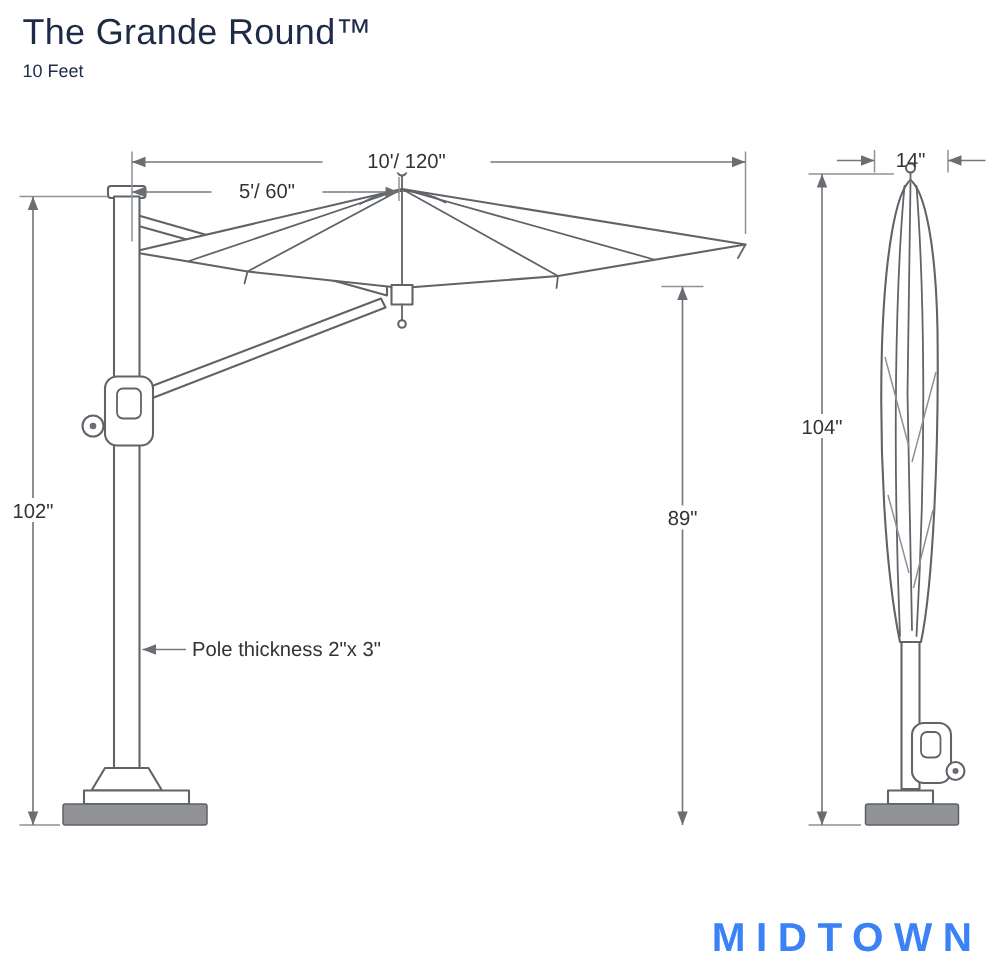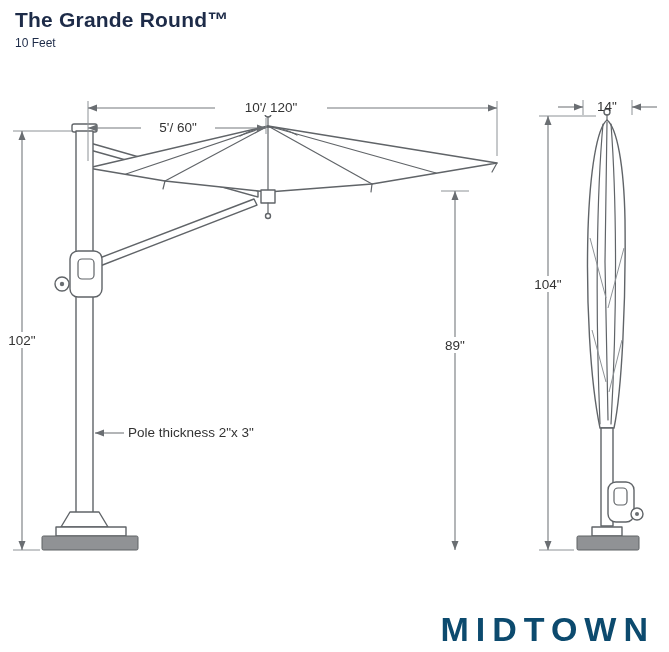--- a/index.html
+++ b/index.html
@@ -1,22 +1,22 @@
 <!DOCTYPE html>
 <html><head>
 <meta charset="utf-8">
 <style>
   * { margin:0; padding:0; box-sizing:border-box; }
   html,body { width:669px; height:652px; background:#ffffff; font-family:"Liberation Sans",sans-serif; }
   .page { position:relative; width:669px; height:652px; background:#fff; overflow:hidden; }
   .header { position:absolute; left:15px; top:8px; color:#1d2b48; }
-  .title { font-size:21px; font-weight:700; letter-spacing:.2px; }
+  .title { font-size:24px; font-weight:400; letter-spacing:.2px; }
   .subtitle { font-size:12px; font-weight:400; margin-top:4px; }
   svg.diagram { position:absolute; left:0; top:0; display:block; }
-  .logo { position:absolute; right:14px; top:610px; color:#0c4a6e; font-size:34px; font-weight:700; letter-spacing:7px; white-space:nowrap; }
+  .logo { position:absolute; right:14px; top:610px; color:#3b82f6; font-size:27px; font-weight:700; letter-spacing:7px; white-space:nowrap; }
 
   
   .s  { stroke:#606468; stroke-width:1.4; fill:#ffffff; stroke-linejoin:round; }
   .sl { stroke:#606468; stroke-width:1.2; fill:none; stroke-linecap:round; stroke-linejoin:round; }
   .dl { stroke:#75797d; stroke-width:1.1; fill:none; }
   .el { stroke:#8d9296; stroke-width:1; fill:none; }
   .ah { fill:#6a6e72; stroke:none; }
   .lbl { font-size:13.5px; fill:#333333; font-family:"Liberation Sans",sans-serif; }
   .gap { fill:#ffffff; stroke:none; }
   .slab { fill:#909295; stroke:#5f6265; stroke-width:1; }

